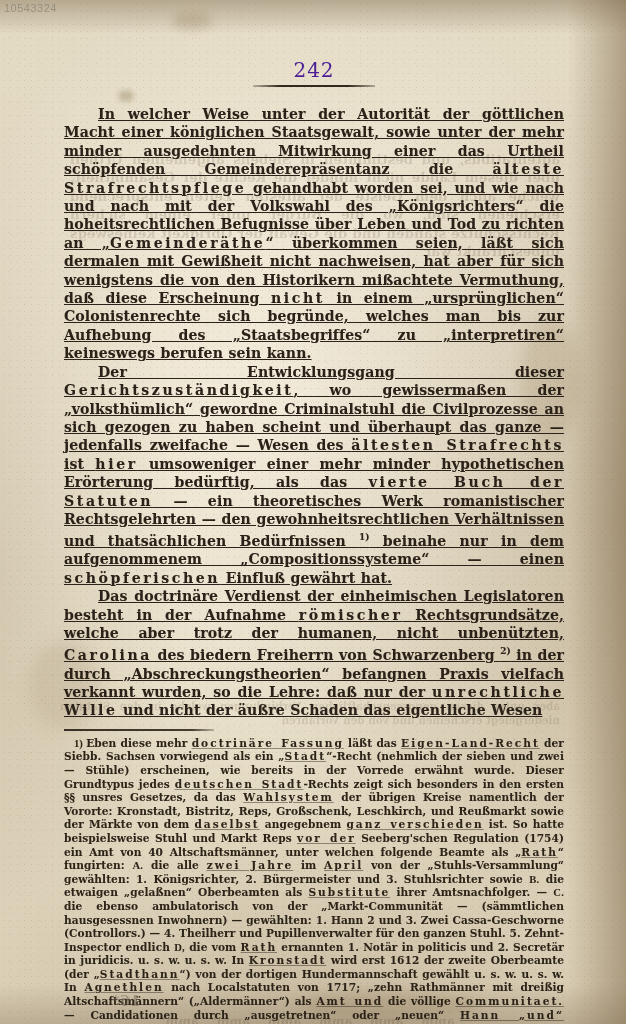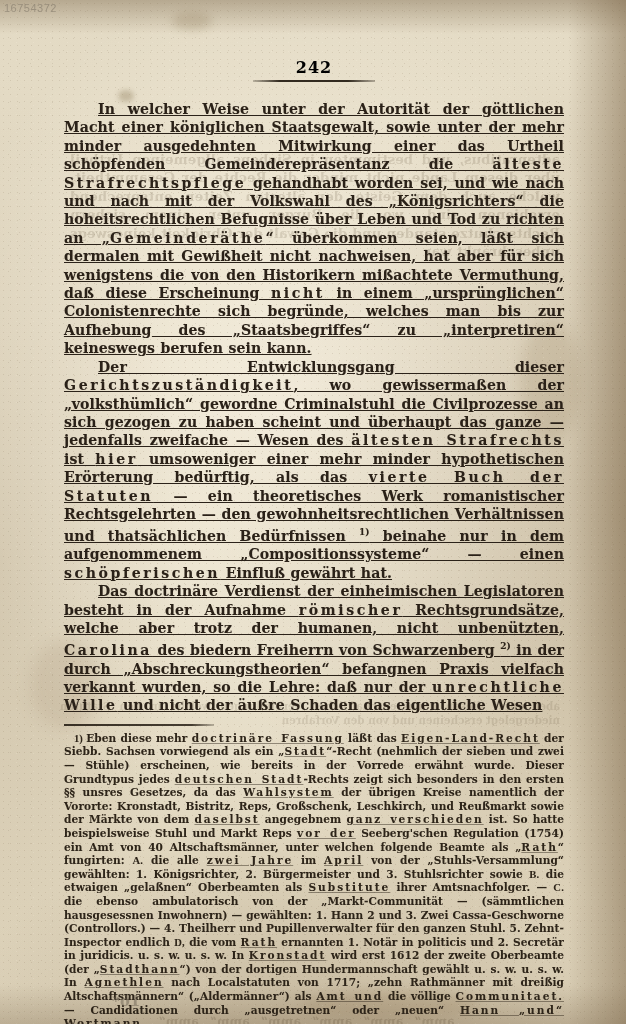--- a/index.html
+++ b/index.html
@@ -99,24 +99,24 @@
     z-index: 4;
     color: #2b2219;
   }
 
   .pagenum-wrap {
     text-align: center;
     margin-bottom: 2px;
   }
   .pagenum {
     font-family: "DejaVu Serif", "Liberation Serif", serif;
-    font-weight: bold;
-    font-size: 16px;
+    font-weight: normal;
+    font-size: 20px;
     letter-spacing: 1px;
-    color: #000000;
+    color: #4c1d95;
   }
   .head-rule {
     width: 122px;
     height: 2px;
     margin: 3px auto 0 auto;
     background: linear-gradient(to right, rgba(40,32,22,0.25), rgba(40,32,22,0.95) 22%, rgba(40,32,22,0.95) 78%, rgba(40,32,22,0.3));
   }
 
   .body {
     margin-top: 18px;
@@ -264,21 +264,21 @@
 
   <div class="grain"></div>
   <div class="edge-top"></div>
   <div class="edge-right"></div>
   <div class="edge-bottom"></div>
 
   <div class="ghost">adtenratibus, und bestimmten in Siebens allgemeinen Urtheil über diesem Lande nicht minder die Rechte der Gesammtheit, welche auch dem Geiste der ältesten Zeiten entsprechend erschienen sind, wo die Bürger unter einem sichern Rechtsschutze standen und die Gewalt der Obrigkeit keineswegs unbeschränkt war</div>
   <div class="ghost-foot">aber unter diesen genossenschaftlichen Verbindungen welche in den Statuten niedergelegt erscheinen und von den Vorfahren</div>
   <div class="ghost-bottom">„amm“ „amm“ „amm“ „amm“ „amm“ „amm“</div>
 
-  <div class="scan-id">16754372</div>
+  <div class="scan-id">10543324</div>
 
   <div class="textblock">
 
     <div class="pagenum-wrap">
       <span class="pagenum">242</span>
       <div class="head-rule"></div>
     </div>
 
     <div class="body">
         <p class="para" id="para-1"><span>In welcher Weise unter der Autorität der göttlichen Macht einer königlichen Staatsgewalt, sowie unter der mehr minder ausgedehnten Mitwirkung einer das Urtheil schöpfenden Gemeinderepräsentanz die </span><span class="sp">älteste Strafrechtspflege</span><span> gehandhabt worden sei, und wie nach und nach mit der Volkswahl des „Königsrichters“ die hoheitsrechtlichen Befugnisse über Leben und Tod zu richten an „</span><span class="sp">Gemeinderäthe</span><span>“ überkommen seien, läßt sich dermalen mit Gewißheit nicht nachweisen, hat aber für sich wenigstens die von den Historikern mißachtete Vermuthung, daß diese Erscheinung </span><span class="sp">nicht</span><span> in einem „ursprünglichen“ Colonistenrechte sich begründe, welches man bis zur Aufhebung des „Staatsbegriffes“ zu „interpretiren“ keineswegs berufen sein kann.</span></p>

